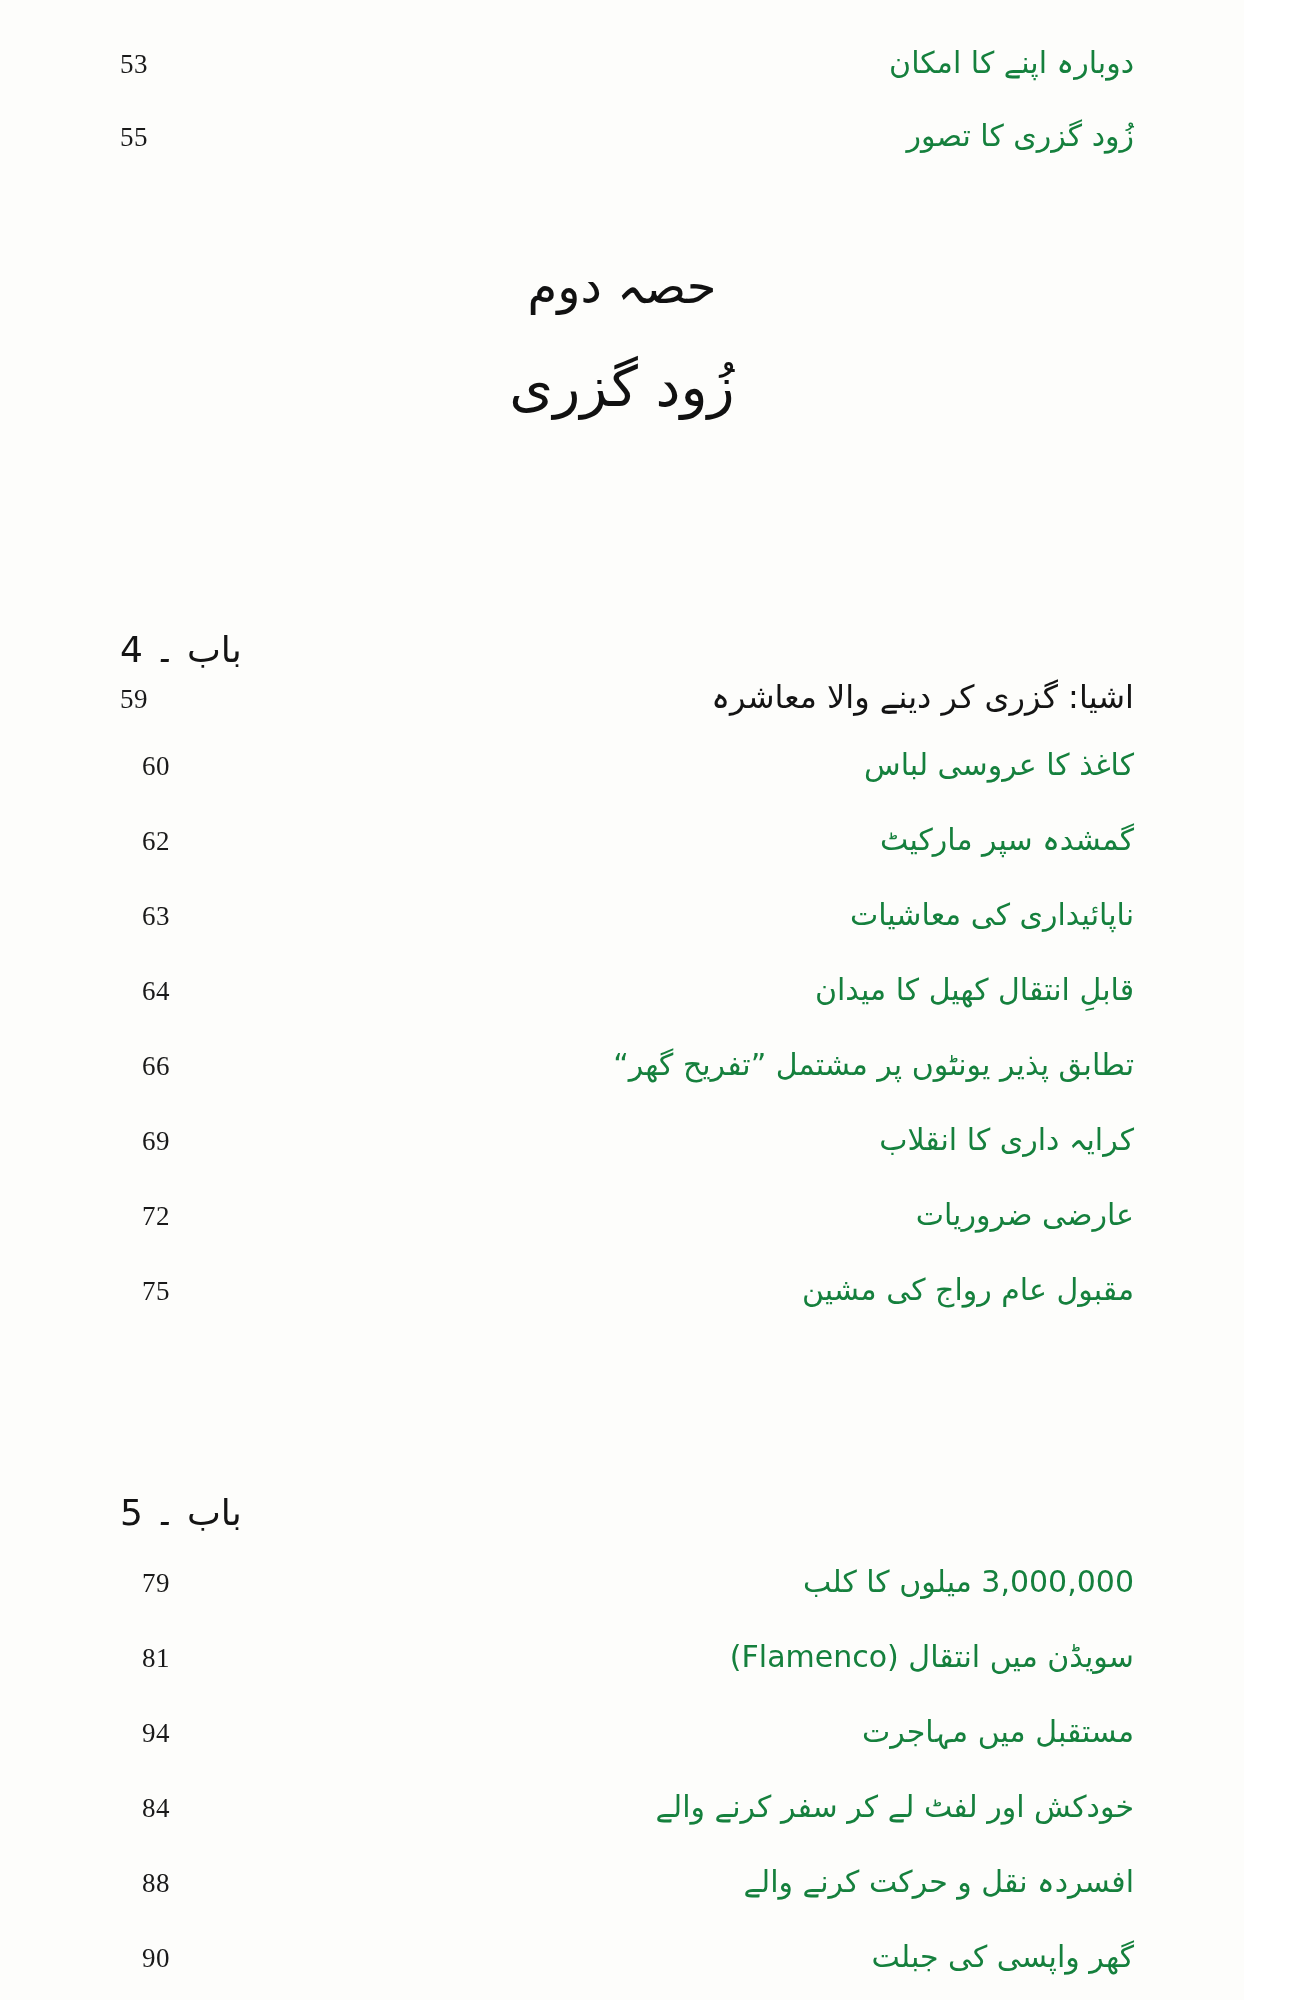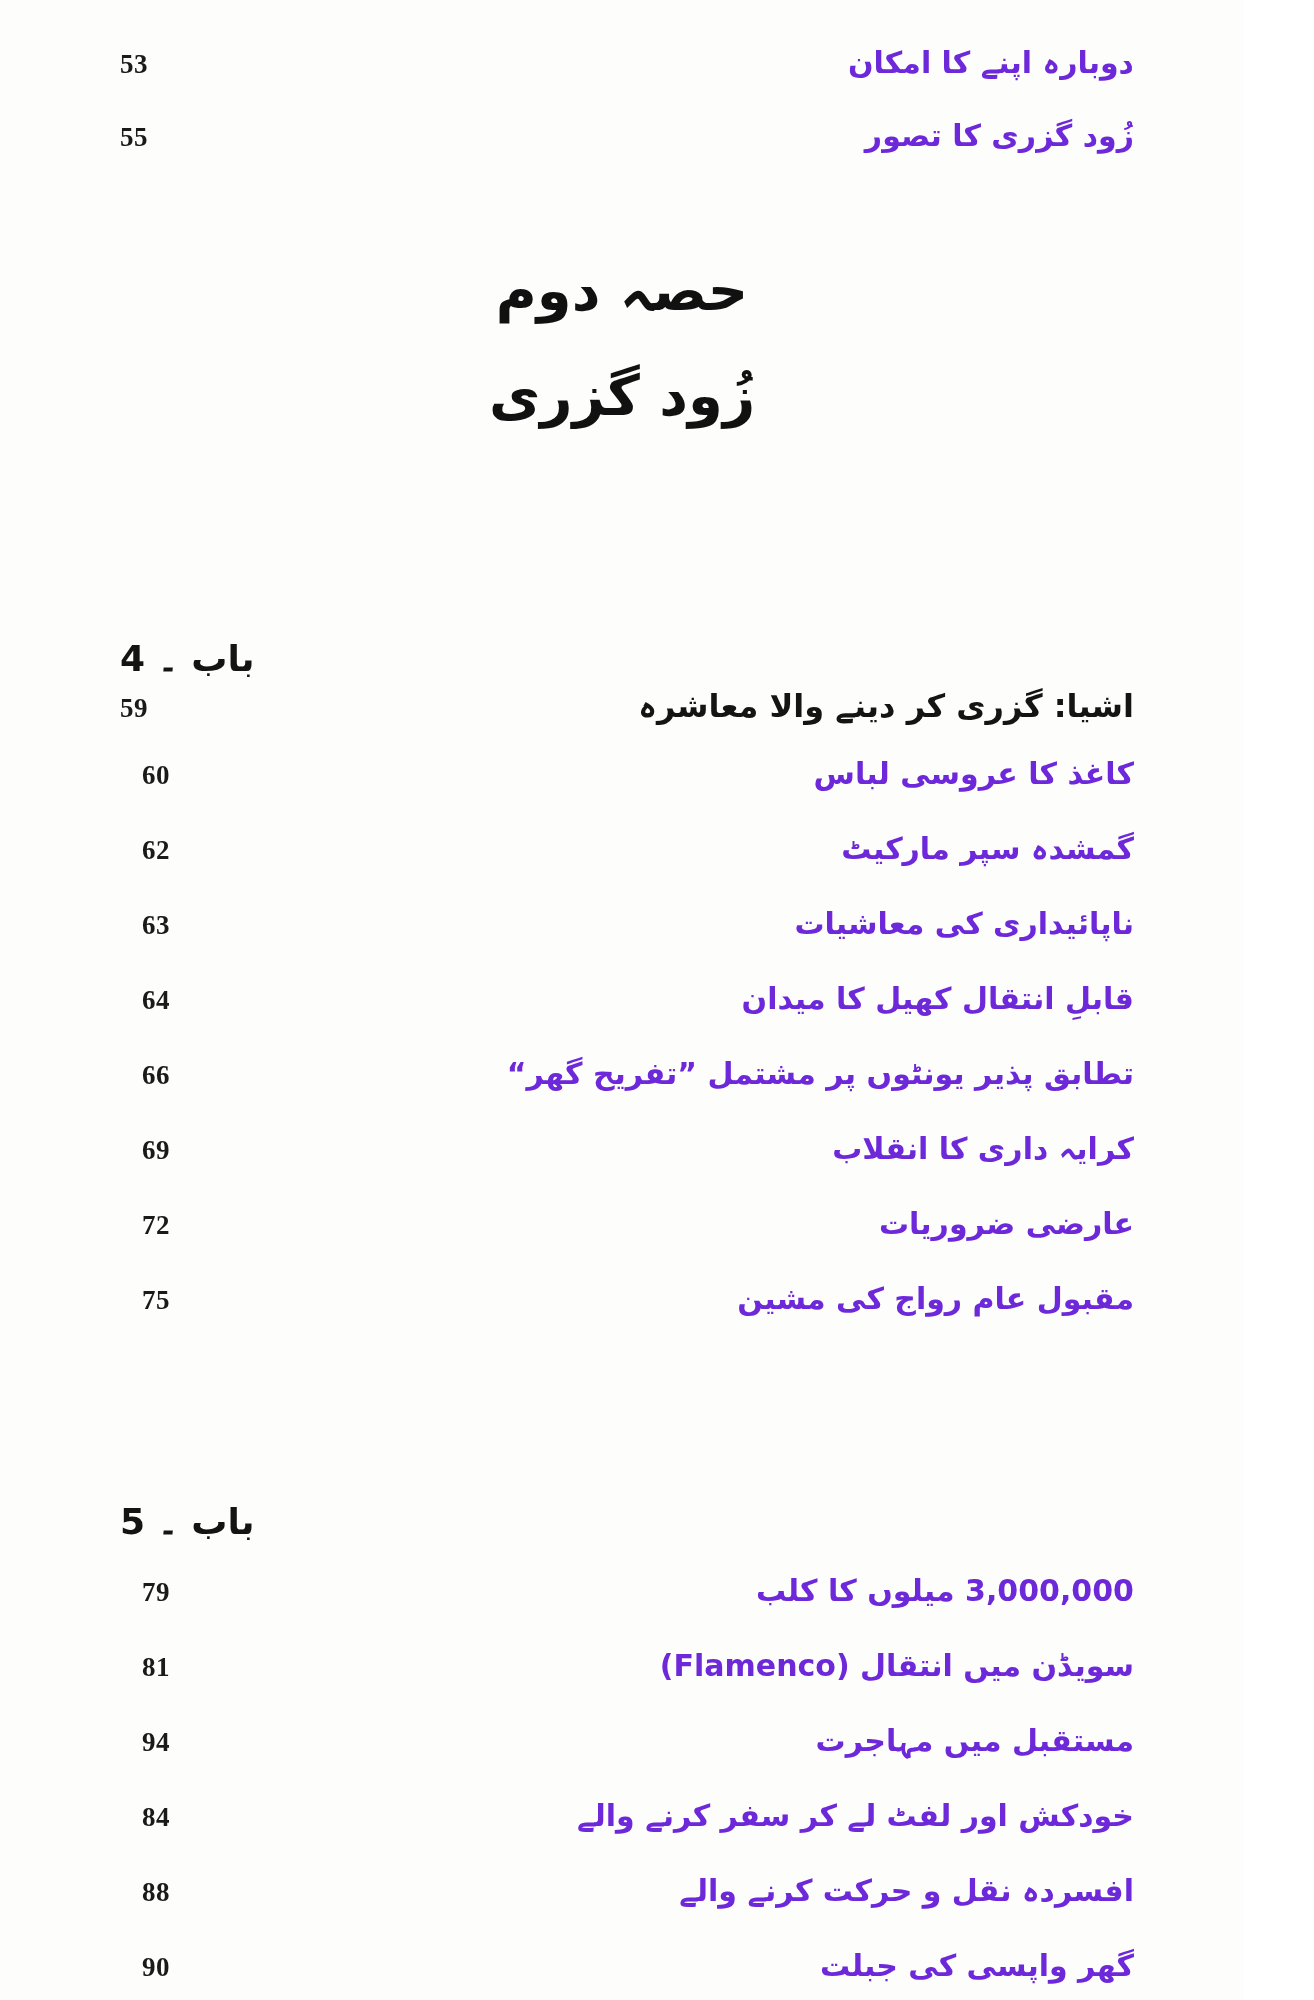--- a/index.html
+++ b/index.html
@@ -15,21 +15,20 @@
     position: relative;
     overflow: hidden;
   }
   .page {
     position: relative;
     width: 1244px;
     height: 2000px;
     background: #fdfdfb;
     padding: 0;
     box-sizing: border-box;
-    font-weight: bold;
   }
   
   .toc-line {
     display: flex;
     align-items: baseline;
     justify-content: space-between;
     padding: 0 100px 0 120px;
     box-sizing: border-box;
   }
   .pagenum {
@@ -38,34 +37,34 @@
     color: #1a1a1a;
     min-width: 60px;
     text-align: left;
     letter-spacing: 0.5px;
   }
   .urdu {
     direction: rtl;
     unicode-bidi: embed;
     font-family: "DejaVu Sans", sans-serif;
     font-size: 30px;
-    color: #6d28d9;
+    color: #15803d;
     text-align: right;
     line-height: 1.5;
     flex: 1;
     padding-right: 10px;
   }
   .section-head {
     text-align: center;
     direction: rtl;
     font-family: "DejaVu Sans", sans-serif;
     color: #111111;
   }
   .part-label {
-    font-size: 56px;
+    font-size: 48px;
     margin-top: 100px;
     letter-spacing: 1px;
   }
   .part-title {
     font-size: 56px;
     margin-top: 40px;
   }
   .chapter-block {
     margin-top: 60px;
   }

